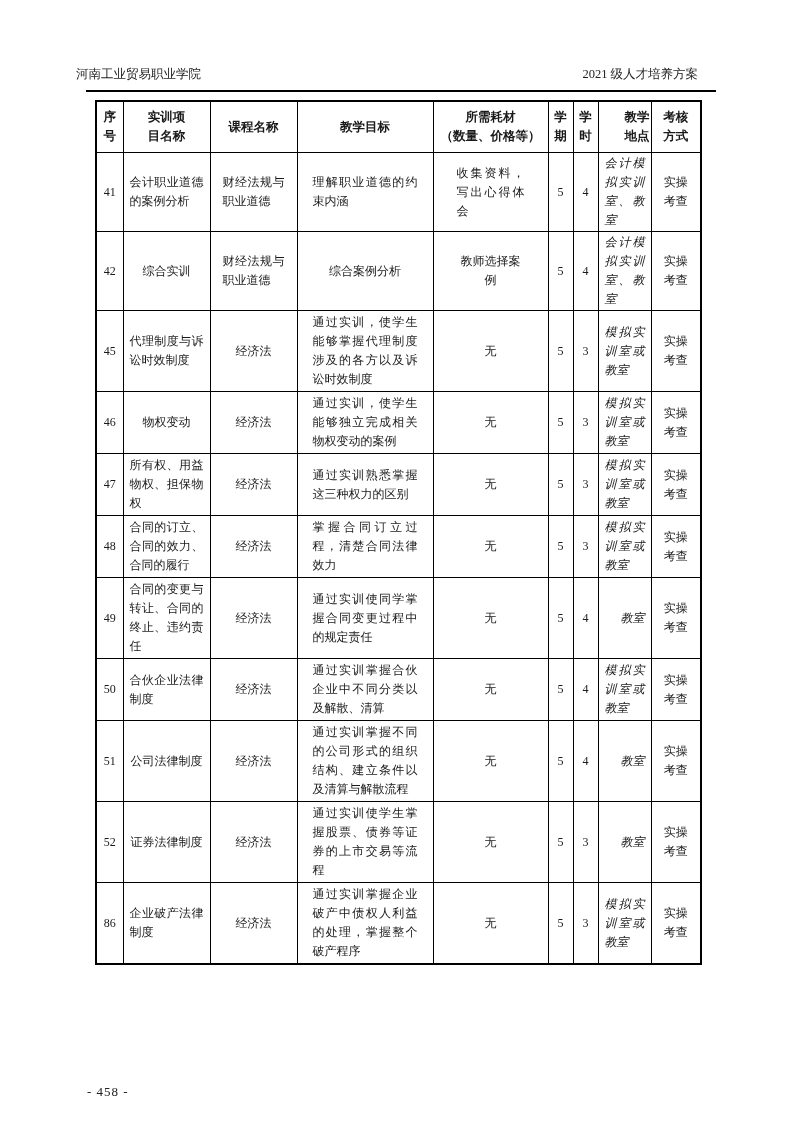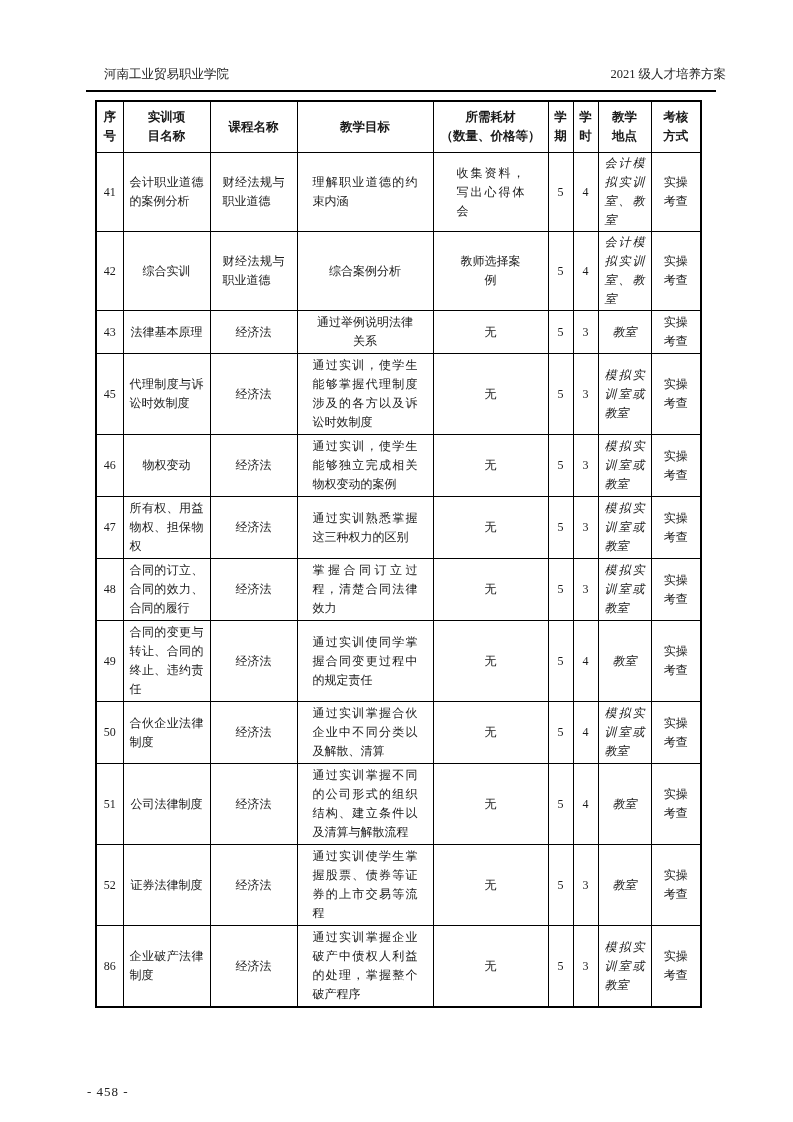--- a/index.html
+++ b/index.html
@@ -6,21 +6,21 @@
   .page{
     position:relative;
     width:793px;height:1122px;
     background:#ffffff;
     font-family:"Liberation Serif","DejaVu Serif",serif;
     color:#1a1a1a;
     margin:0 auto;
     overflow:hidden;
   }
   .page-header{
-    position:absolute;top:66px;left:104px;width:622px;
+    position:absolute;top:66px;left:76px;width:622px;
     display:flex;justify-content:space-between;
     font-size:12.5px;line-height:16px;color:#222;
   }
   .header-rule{
     position:absolute;top:90px;left:86px;width:630px;
     border-top:2px solid #000;height:0;
   }
   .table-wrap{position:absolute;top:100px;left:95px;width:605px;}
   table{
     border-collapse:collapse;table-layout:fixed;width:605px;
@@ -37,21 +37,21 @@
     padding:2px 1px;height:46px;
   }
   td{padding:2px;}
   .col-no{width:27px;}
   .col-project{width:87px;}
   .col-course{width:87px;}
   .col-goal{width:136px;}
   .col-materials{width:115px;text-align:center;}
   .col-semester{width:25px;}
   .col-hours{width:25px;}
-  .col-location{width:53px;}
+  .col-location{width:53px;text-align:right;}
   .col-assessment{width:50px;}
   td.col-project{padding:2px 6px;}
   td.col-course{padding:2px 12px;}
   td.col-goal{padding:2px 15px;}
   td.col-materials{padding:2px 23px;}
   td.col-location{padding:1px 6px;font-style:italic;}
   td.col-assessment{padding:2px 7px;}
   td.fill{text-align:justify;text-justify:inter-character;}
   .page-footer{
     position:absolute;top:1084px;left:87px;
@@ -120,31 +120,20 @@
             <td class="col-project">综合实训</td>
             <td class="col-course fill">财经法规与职业道德</td>
             <td class="col-goal">综合案例分析</td>
             <td class="col-materials">教师选择案例</td>
             <td class="col-semester">5</td>
             <td class="col-hours">4</td>
             <td class="col-location fill">会计模拟实训室、教室</td>
             <td class="col-assessment">实操考查</td>
           </tr>
           <tr>
-            <td class="col-no">43</td>
-            <td class="col-project">法律基本原理</td>
-            <td class="col-course">经济法</td>
-            <td class="col-goal">通过举例说明法律关系</td>
-            <td class="col-materials">无</td>
-            <td class="col-semester">5</td>
-            <td class="col-hours">3</td>
-            <td class="col-location">教室</td>
-            <td class="col-assessment">实操考查</td>
-          </tr>
-          <tr>
             <td class="col-no">45</td>
             <td class="col-project fill">代理制度与诉讼时效制度</td>
             <td class="col-course">经济法</td>
             <td class="col-goal fill">通过实训，使学生能够掌握代理制度涉及的各方以及诉讼时效制度</td>
             <td class="col-materials">无</td>
             <td class="col-semester">5</td>
             <td class="col-hours">3</td>
             <td class="col-location fill">模拟实训室或教室</td>
             <td class="col-assessment">实操考查</td>
           </tr>

